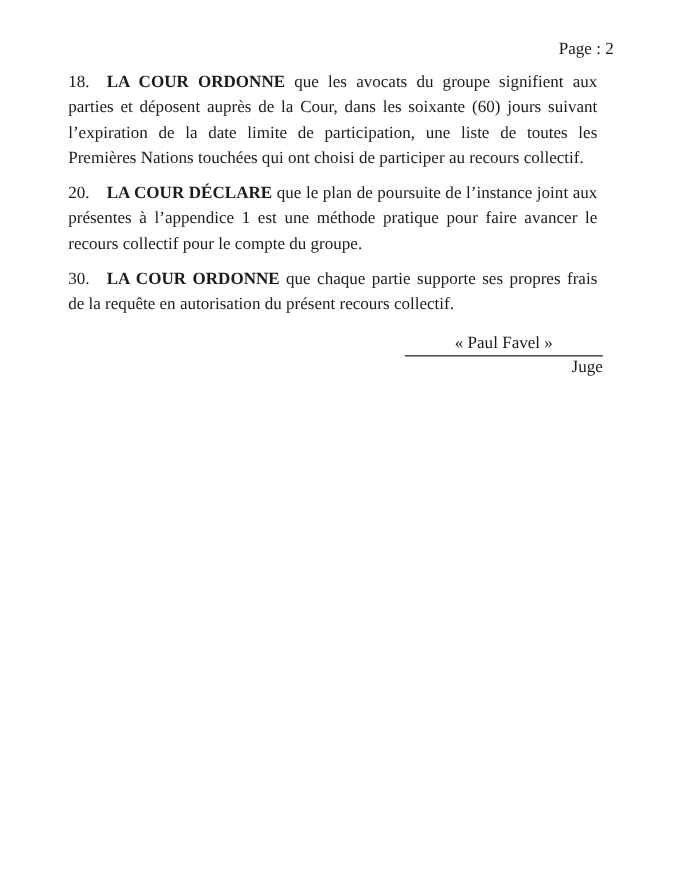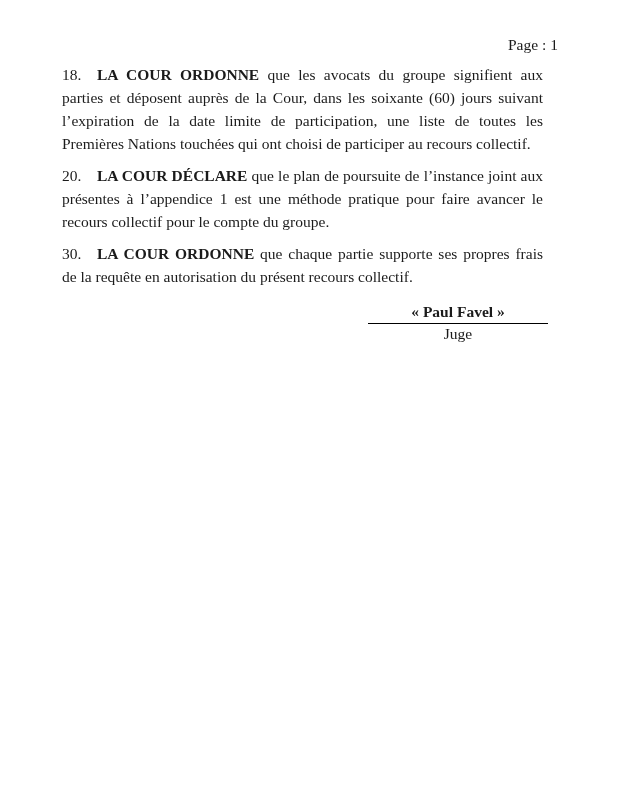--- a/index.html
+++ b/index.html
@@ -48,32 +48,32 @@
     left: 368px;
     width: 180px;
     font-size: 15.5px;
     text-align: center;
   }
   .signature-name {
     display: block;
     border-bottom: 1.5px solid #000000;
     padding-bottom: 2px;
     line-height: 18px;
-    font-weight: bold;
   }
   .signature-title {
     display: block;
     line-height: 18px;
     padding-top: 1px;
+    text-align: right;
   }
 </style>
 </head>
 <body>
 
-<div class="page-header">Page : 1</div>
+<div class="page-header">Page : 2</div>
 
 <div class="doc-content">
 
   <p class="doc-paragraph"><span class="para-number">18.</span><span class="para-lead">LA COUR ORDONNE</span><span> que les avocats du groupe signifient aux parties et déposent auprès de la Cour, dans les soixante (60) jours suivant l’expiration de la date limite de participation, une liste de toutes les Premières Nations touchées qui ont choisi de participer au recours collectif.</span></p>
 
   <p class="doc-paragraph"><span class="para-number">20.</span><span class="para-lead">LA COUR DÉCLARE</span><span> que le plan de poursuite de l’instance joint aux présentes à l’appendice 1 est une méthode pratique pour faire avancer le recours collectif pour le compte du groupe.</span></p>
 
   <p class="doc-paragraph"><span class="para-number">30.</span><span class="para-lead">LA COUR ORDONNE</span><span> que chaque partie supporte ses propres frais de la requête en autorisation du présent recours collectif.</span></p>
 
 </div>

